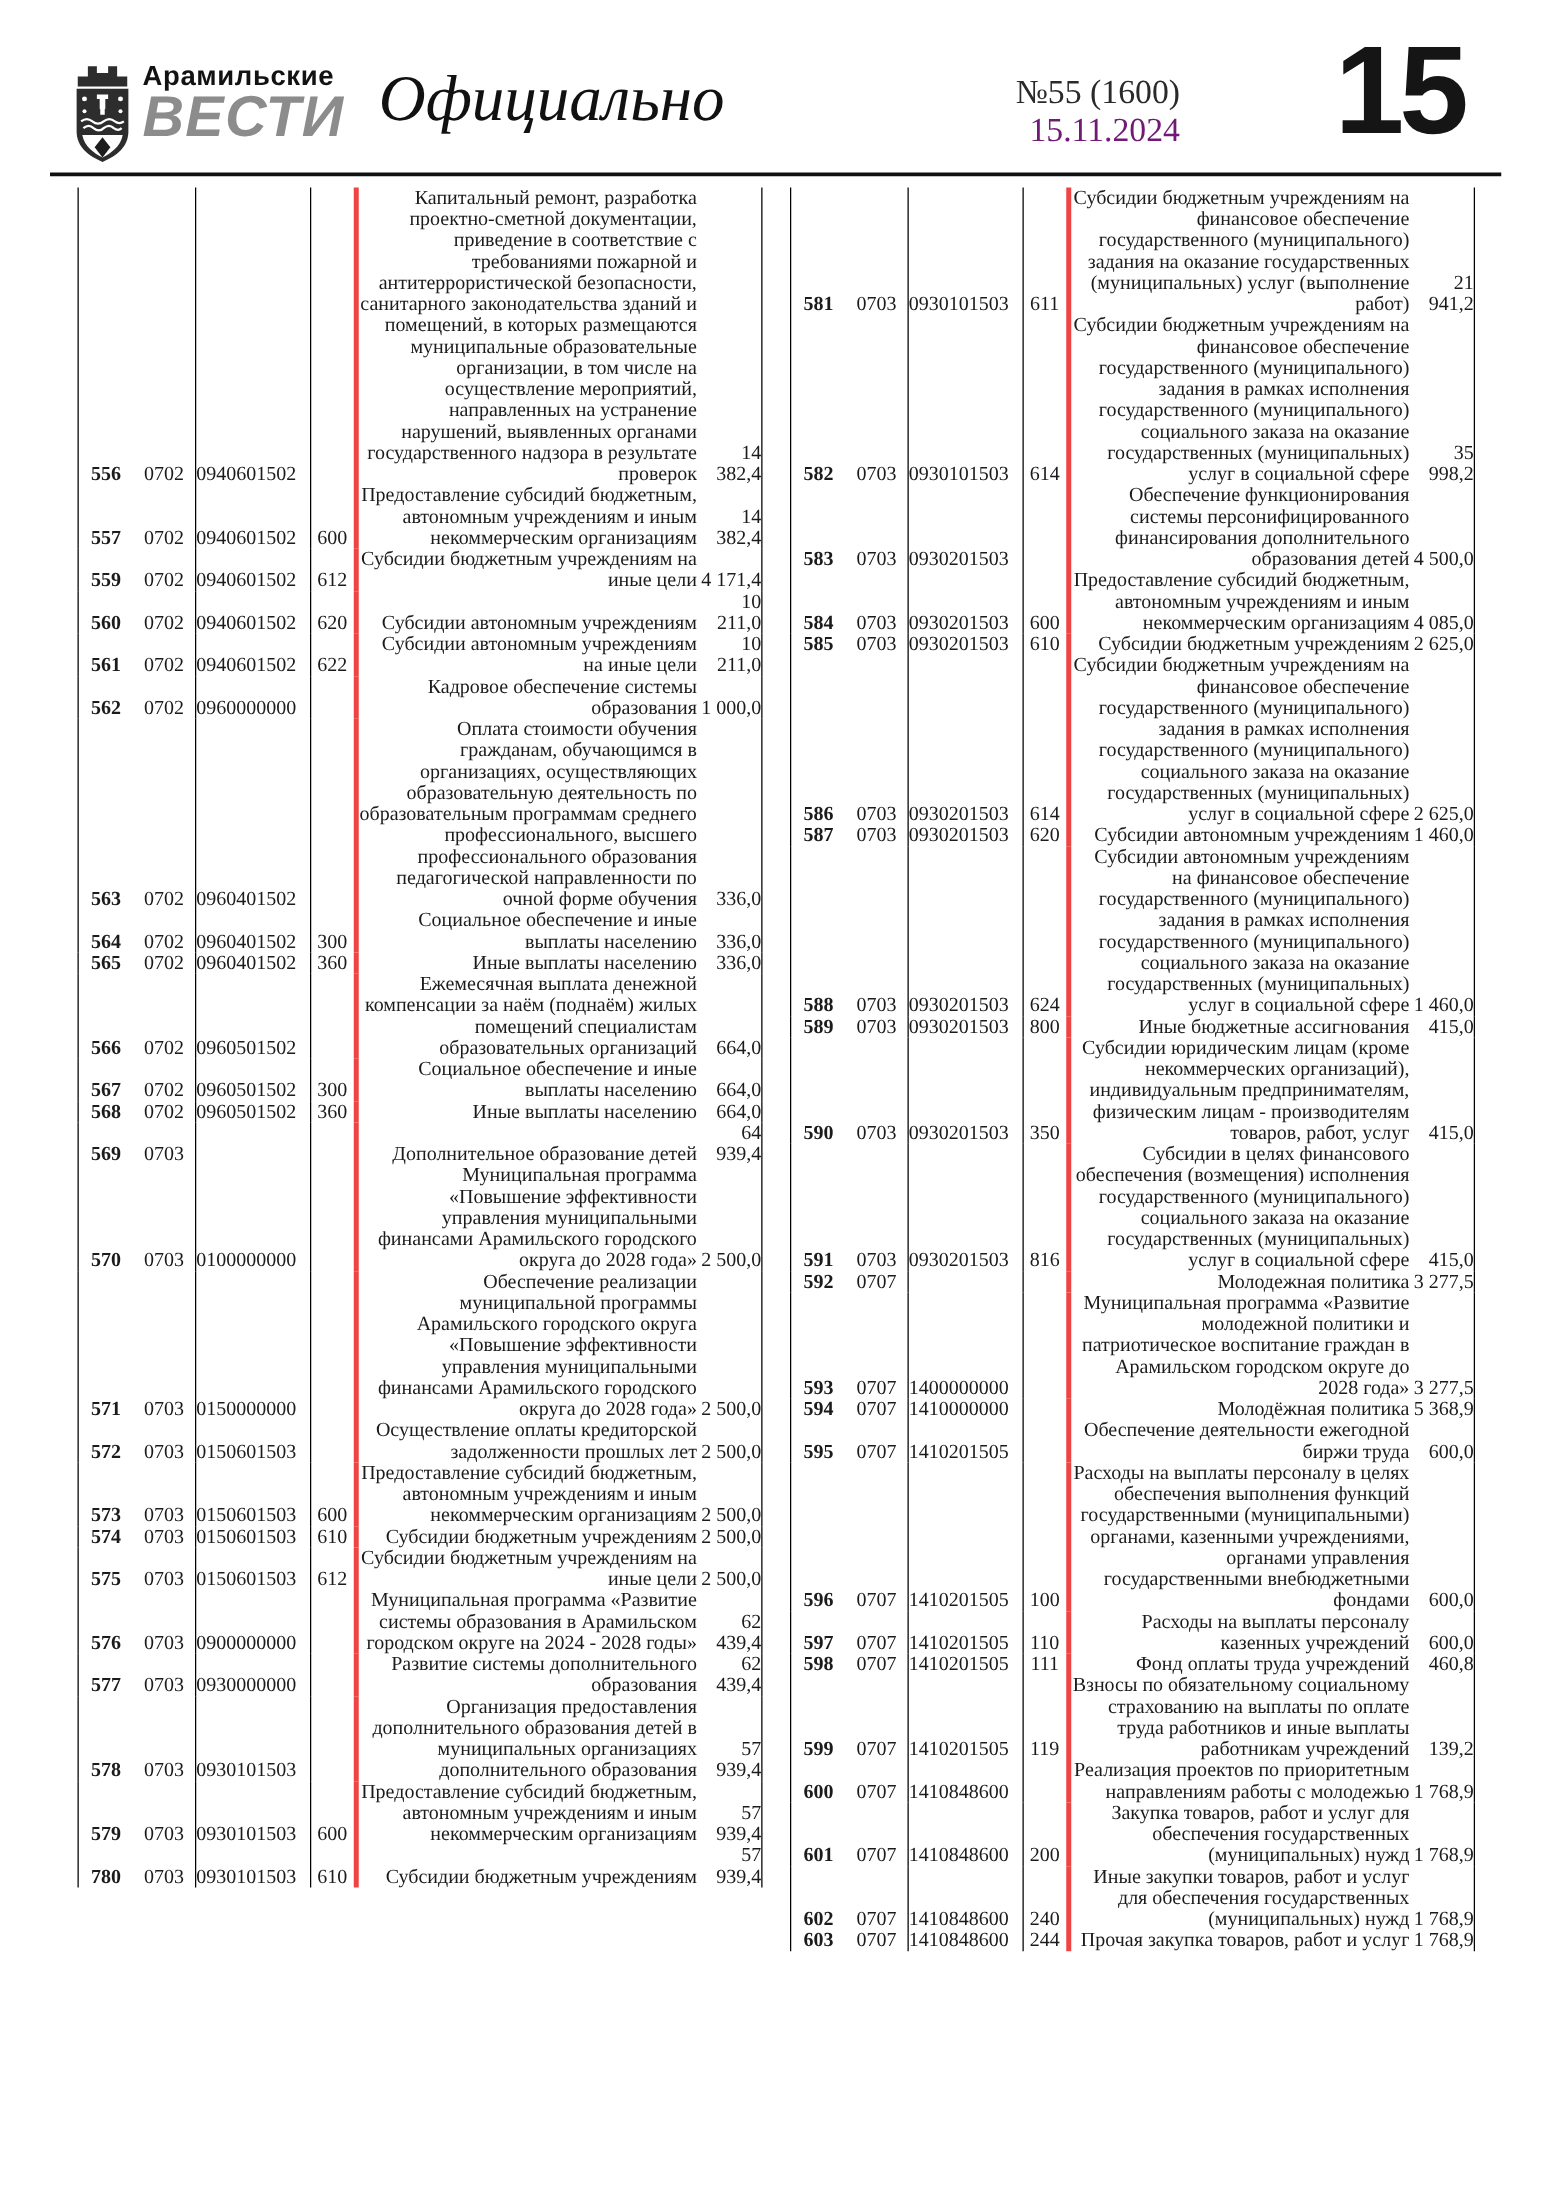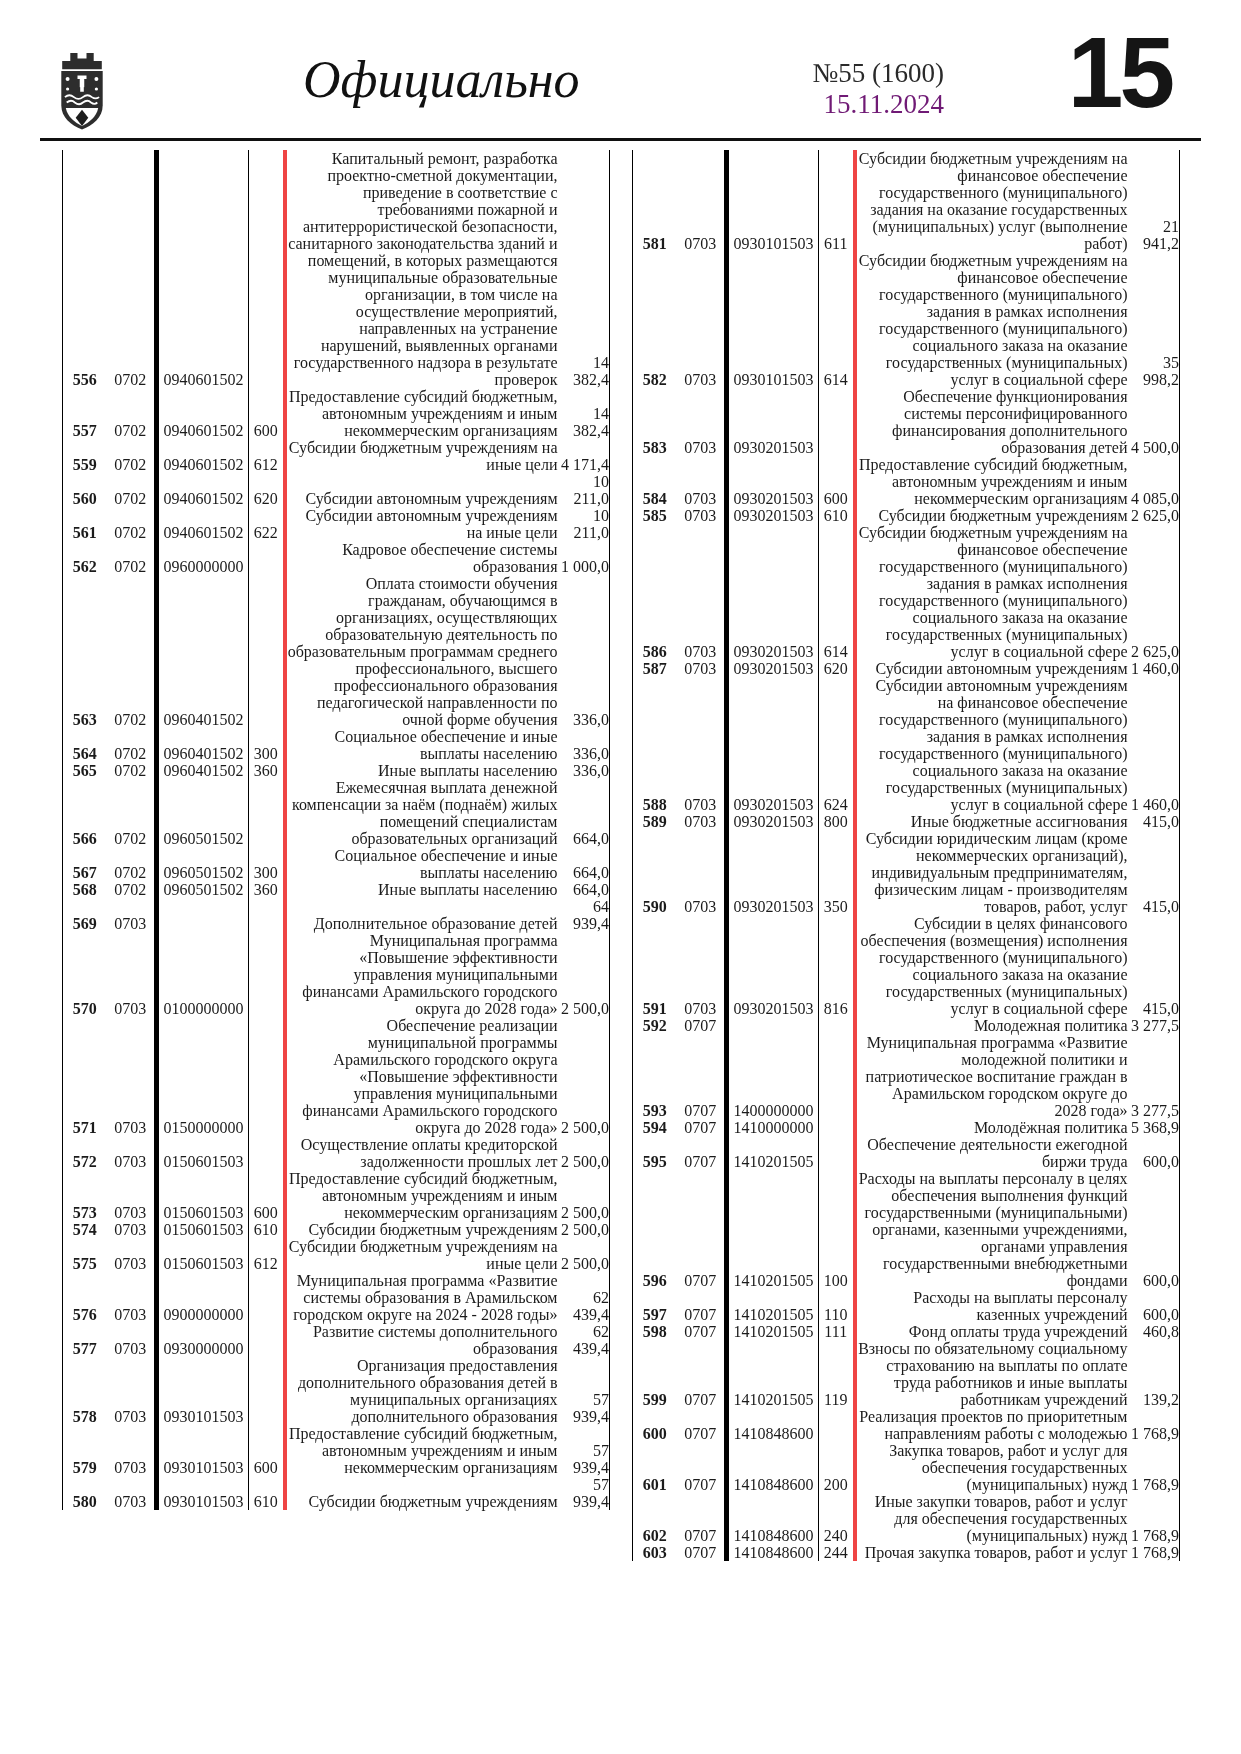--- a/index.html
+++ b/index.html
@@ -50,21 +50,21 @@
   table.budget { border-collapse: collapse; table-layout: fixed; width: 547px; }
   table.budget td {
     vertical-align: bottom;
     font-size: 16px; line-height: 17px;
     padding: 0;
     color: #1b1b1b;
     word-wrap: break-word;
   }
   td.c-num  { text-align: center; border-left: 1px solid #000; font-weight: bold; }
   td.c-sec  { text-align: center; }
-  td.c-tgt  { text-align: center; border-left: 5px solid #000000; }
+  td.c-tgt  { border-left: 1px solid #000000; }
   td.c-vid  { text-align: center; border-left: 1px solid #000; margin-left: 16px; }
   td.c-name { text-align: right; border-left: 4px solid #ef4444; padding: 0 3px; }
   td.c-amt  { text-align: right; border-right: 1px solid #000; }
 </style>
 </head>
 <body>
 
 <div class="page">
 
   <header class="masthead">
@@ -82,20 +82,24 @@
       <path d="M25 32 h10 v4 h-3 v14 h-4 v-14 h-3 z" fill="#ffffff"></path>
       <rect x="27.5" y="36" width="5" height="9" fill="#ffffff"></rect>
 
       <path d="M11 56 q5 -4 10 0 q5 4 10 0 q5 -4 10 0 q4 3 8 0" stroke="#ffffff" stroke-width="2" fill="none"></path>
       <path d="M13 62 q5 -4 9 0 q5 4 9 0 q5 -4 9 0 q4 3 7 0" stroke="#ffffff" stroke-width="2" fill="none"></path>
 
       <path d="M12 68 h36 c-2 10 -10 16 -18 20 c-8 -4 -16 -10 -18 -20 z" fill="#ffffff"></path>
       <path d="M30 70 l7 9 l-7 9 l-7 -9 z" fill="#1d1d1d"></path>
     </svg>
 
+    <div class="brand-text">
+      <div class="brand-top">Арамильские</div>
+      <div class="brand-bottom">ВЕСТИ</div>
+    </div>
 
     <div class="section-title">Официально</div>
 
     <div class="issue-block">
       <div class="issue-number">№55 (1600)</div>
       <div class="issue-date">15.11.2024</div>
     </div>
 
     <div class="page-number">15</div>
   </header>
@@ -291,21 +295,21 @@
   </tr>
           <tr>
     <td class="c-num">579</td>
     <td class="c-sec">0703</td>
     <td class="c-tgt">0930101503</td>
     <td class="c-vid">600</td>
     <td class="c-name">Предоставление субсидий бюджетным, автономным учреждениям и иным некоммерческим организациям</td>
     <td class="c-amt">57 939,4</td>
   </tr>
           <tr>
-    <td class="c-num">580</td>
+    <td class="c-num">780</td>
     <td class="c-sec">0703</td>
     <td class="c-tgt">0930101503</td>
     <td class="c-vid">610</td>
     <td class="c-name">Субсидии бюджетным учреждениям</td>
     <td class="c-amt">57 939,4</td>
   </tr>
         </tbody>
     </table>
 
     <table class="budget" id="right-table">

